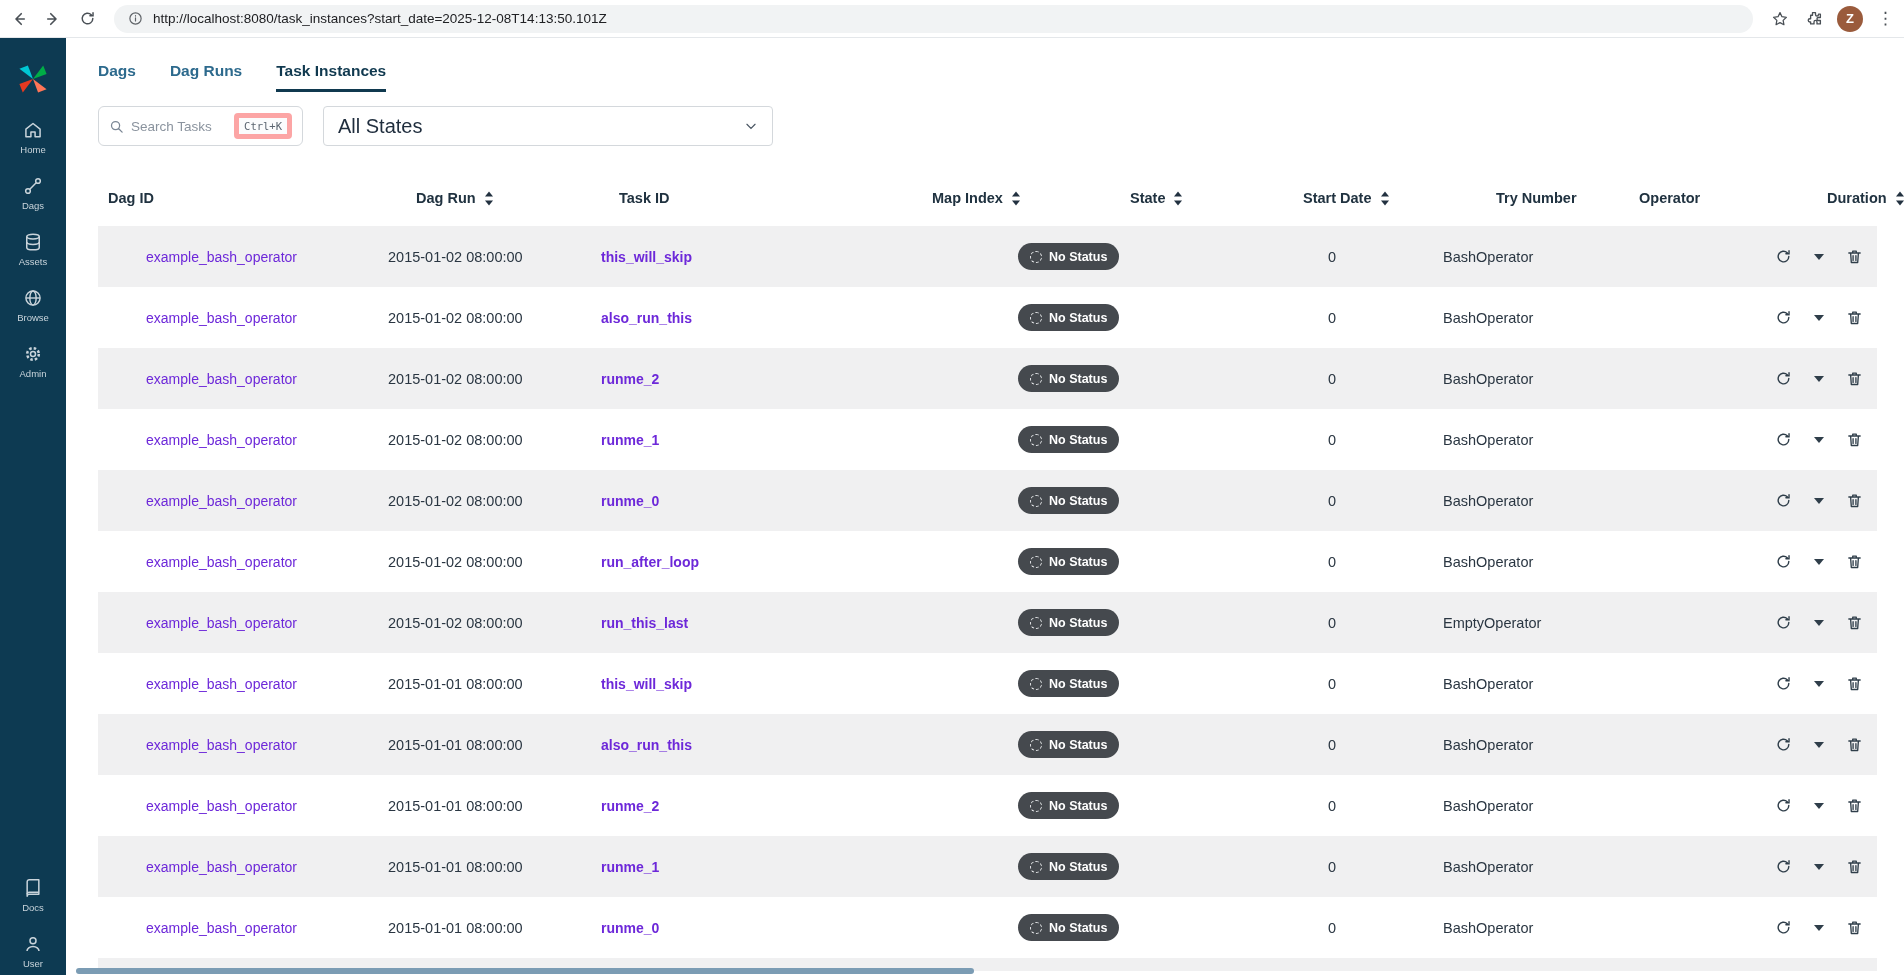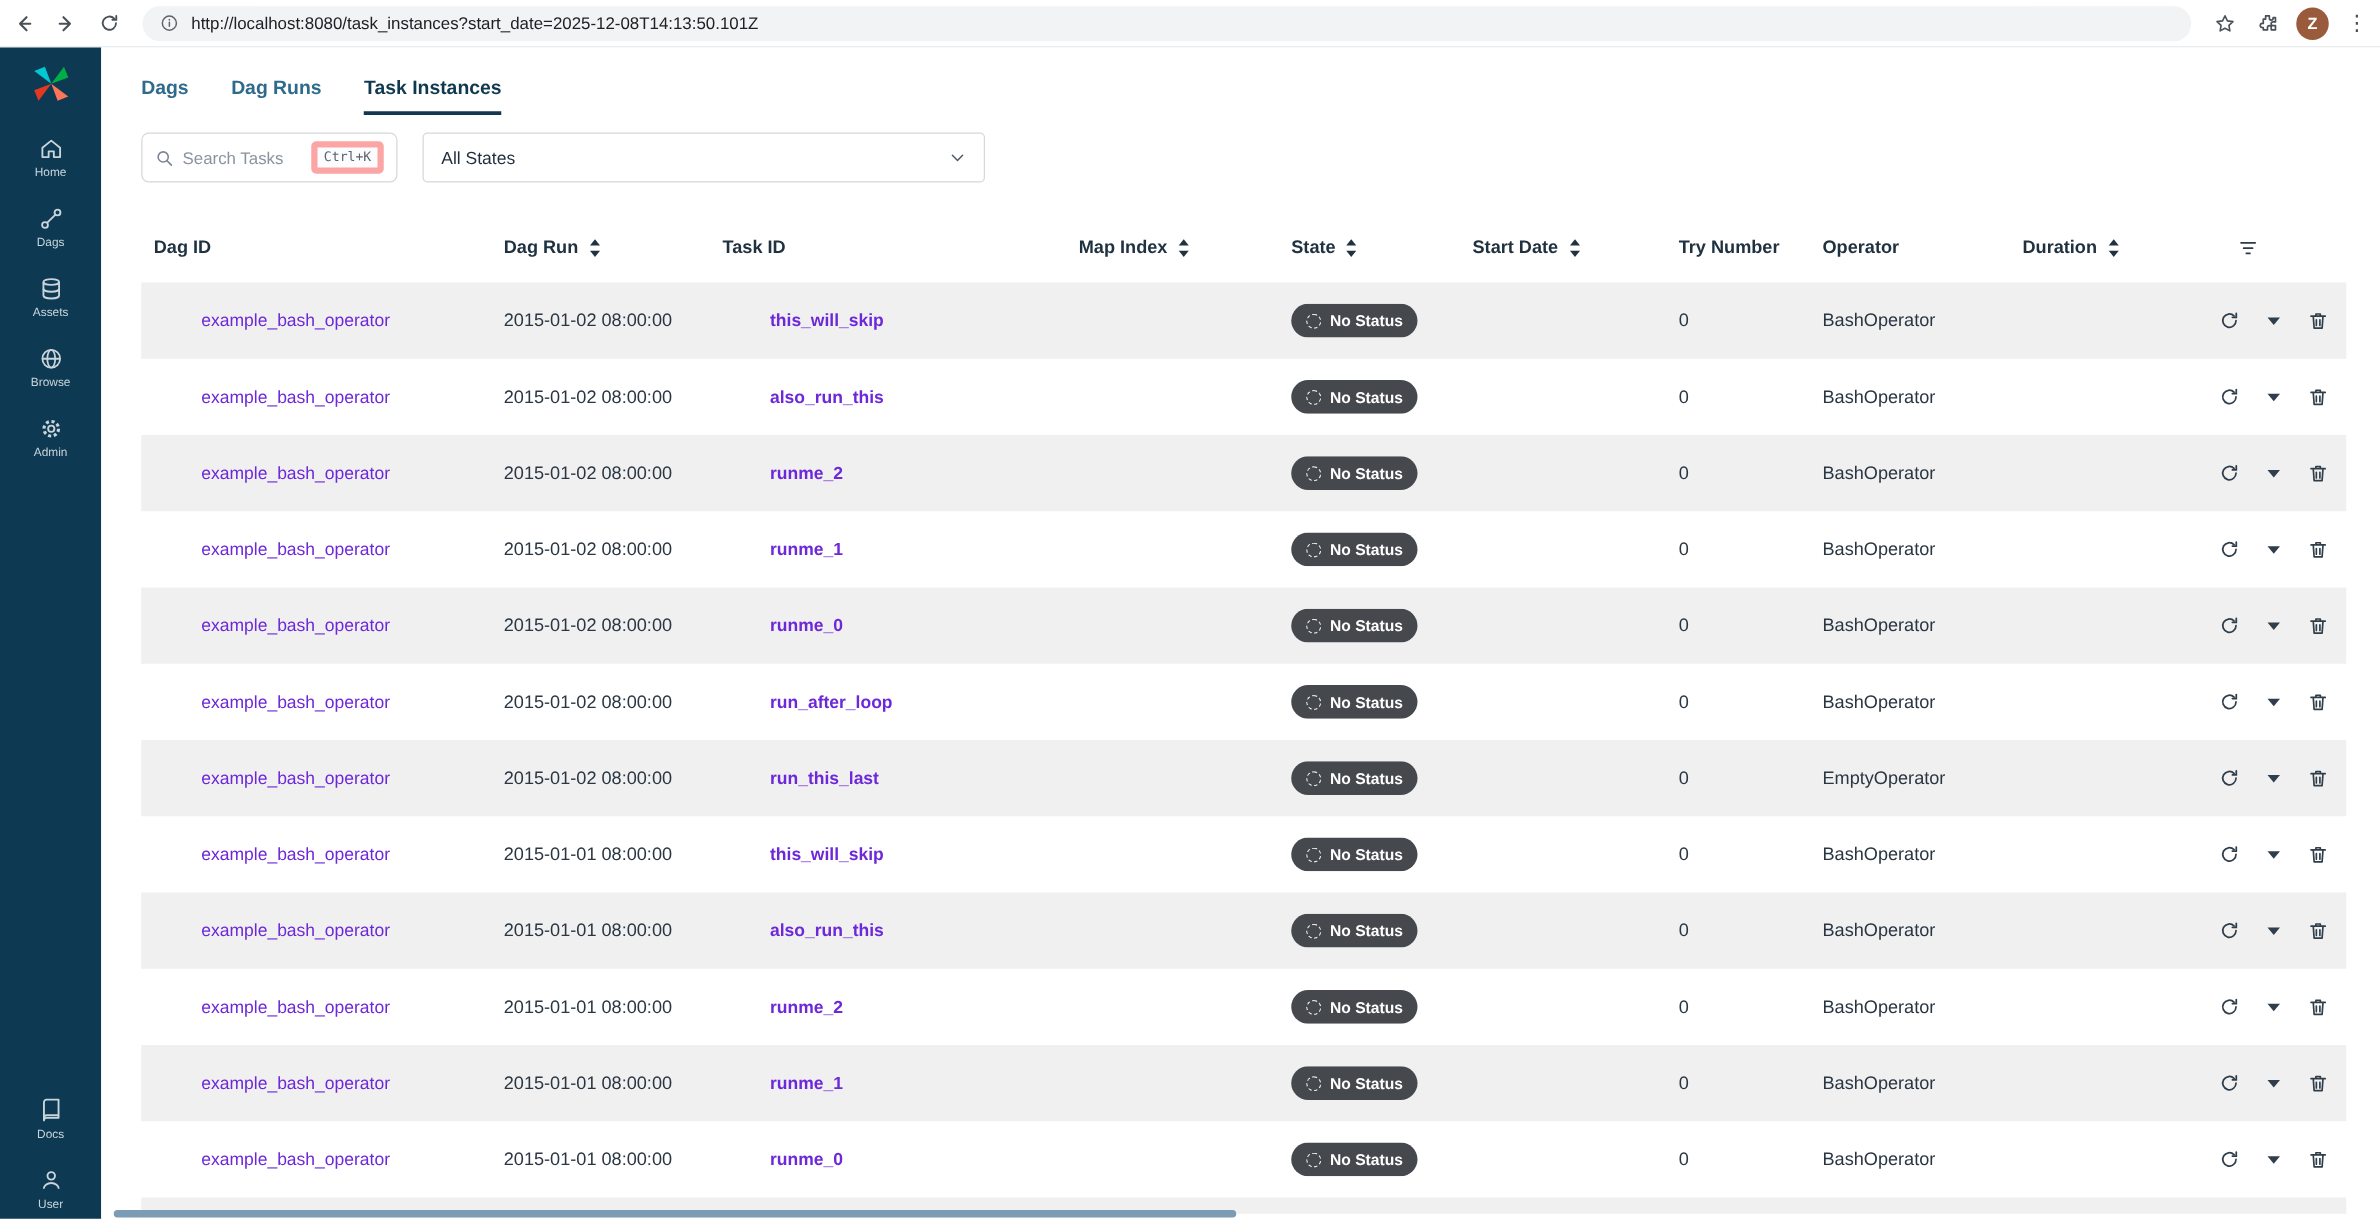--- a/index.html
+++ b/index.html
@@ -13,22 +13,22 @@
   .omnibox { flex:1; height:28px; background:#f1f3f4; border-radius:14px;
     display:flex; align-items:center; gap:10px; padding:0 14px; margin:0 4px; }
   .omnibox .url { font-size:13.5px; color:#202124; white-space:nowrap; }
   .omnibox .info { color:#5f6368; display:flex; }
   .avatar { width:26px; height:26px; border-radius:50%; background:#9a5b3c; color:#fff;
     font-size:13px; font-weight:700; display:flex; align-items:center; justify-content:center; cursor:pointer;}
   .dots { font-size:17px; color:#4a5056; letter-spacing:0; cursor:pointer; padding:0 2px;}
 
   
   .app { display:flex; height:937px; position:relative; }
-  .sidebar { width:81px; background:#0d3a52; display:flex; flex-direction:column;
-    align-items:center; padding-top:12px; flex:0 0 auto;text-align:right; }
+  .sidebar { width:66px; background:#0d3a52; display:flex; flex-direction:column;
+    align-items:center; padding-top:24px; flex:0 0 auto;text-align:right; }
   .logo { margin-bottom:20px; cursor:pointer; }
   .nav-item { display:flex; flex-direction:column; align-items:center; gap:4px;
     color:#c9d4db; margin-bottom:21px; cursor:pointer; width:100%; }
   .nav-item svg { display:block; }
   .nav-item .nav-label { font-size:9.5px; }
   .side-spacer { flex:1; }
 
   .main { flex:1; position:relative; background:#fff; overflow:hidden; }
   .content { padding:24px 27px 0 32px; }
 
@@ -43,28 +43,28 @@
   .search-box { width:205px; height:40px; border:1px solid #d4d8dc; border-radius:6px;
     display:flex; align-items:center; padding:0 10px; gap:7px; background:#fff; }
   .search-box svg { color:#7a8694; flex:0 0 auto; }
   .search-box input { border:none; outline:none; flex:1; min-width:20px; font-size:13.5px;
     color:#0f172a; background:transparent; font-family:"Liberation Sans",sans-serif; }
   .search-box input::placeholder { color:#8a939e; }
   .kbd { border:5px solid #fca5a5; border-radius:4px; font-family:"DejaVu Sans Mono",monospace;
     font-size:10.5px; color:#5b6570; padding:2px 5px; background:#fbfcfd; white-space:nowrap; }
   .select { width:450px; height:40px; border:1px solid #d4d8dc; border-radius:4px;
     display:flex; align-items:center; justify-content:space-between; padding:0 14px;
-    font-size:14px; color:#1f2d3d; cursor:pointer; background:#fff; }
+    font-size:20px; color:#1f2d3d; cursor:pointer; background:#fff; }
   .select svg { color:#4a5663; }
 
   
   .table { margin-top:24px; }
   .grid { display:grid; grid-template-columns:280px 175px 285px 170px 145px 165px 115px 160px 130px 1fr;
     align-items:center; }
-  .thead { height:56px; }
+  .thead { height:56px;gap:28px; }
   .hcell { font-size:14.5px; font-weight:700; color:#203240; padding-left:10px;
     display:flex; align-items:center; gap:8px; }
   .sort-icon { color:#223140; display:flex; flex-direction:column; line-height:0; cursor:pointer; }
   .hcell-filter { justify-content:flex-start; padding-left:52px; color:#2c3b48; }
   .trow { height:61px; }
   .trow.striped { background:#f0f0f1; }
   .trow.partial { height:13px; overflow:hidden; }
   .cell { font-size:14.5px; color:#2a3642; padding-left:10px; white-space:nowrap; overflow:hidden; }
   .link { color:#6d28d9; text-decoration:none; font-size:14px; cursor:pointer;margin-left:38px; }
   .link.bold { font-weight:700; }

